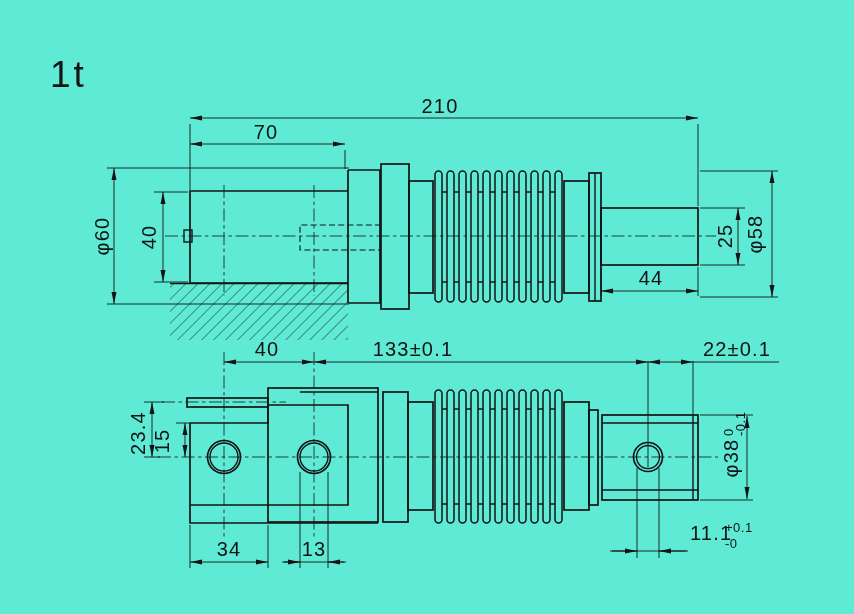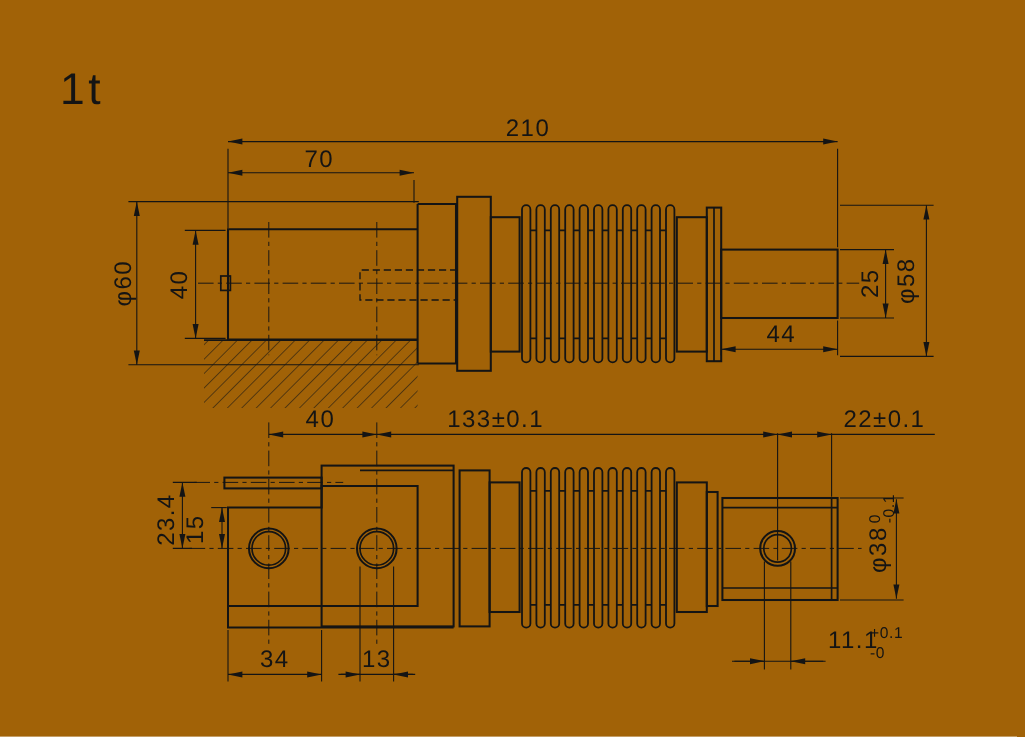--- a/index.html
+++ b/index.html
@@ -1,16 +1,16 @@
 <!DOCTYPE html>
 <html><head>
 <meta charset="utf-8">
 <style>
   html,body{margin:0;padding:0;background:#fff;}
-  .canvas{position:relative;width:854px;height:614px;background:#a16207;overflow:hidden;}
+  .canvas{position:relative;width:854px;height:614px;background:#5eead4;overflow:hidden;}
   svg{display:block;}
   .o  {fill:none;stroke:#141414;stroke-width:1.7;stroke-linejoin:miter;}
   .o2 {fill:none;stroke:#141414;stroke-width:1.4;}
   .d  {fill:none;stroke:#141414;stroke-width:0.9;}
   .cl {fill:none;stroke:#141414;stroke-width:0.8;stroke-dasharray:13 3.5 3.5 3.5;}
   .hid{fill:none;stroke:#141414;stroke-width:1.1;stroke-dasharray:6 3.2;}
   .gl {fill:none;stroke:#141414;stroke-width:1.4;}
   [data-name="bellows-top"] rect,[data-name="bellows-top"] path,
   [data-name="bellows-front"] rect,[data-name="bellows-front"] path
       {fill:none;stroke:#141414;stroke-width:1.5;}

